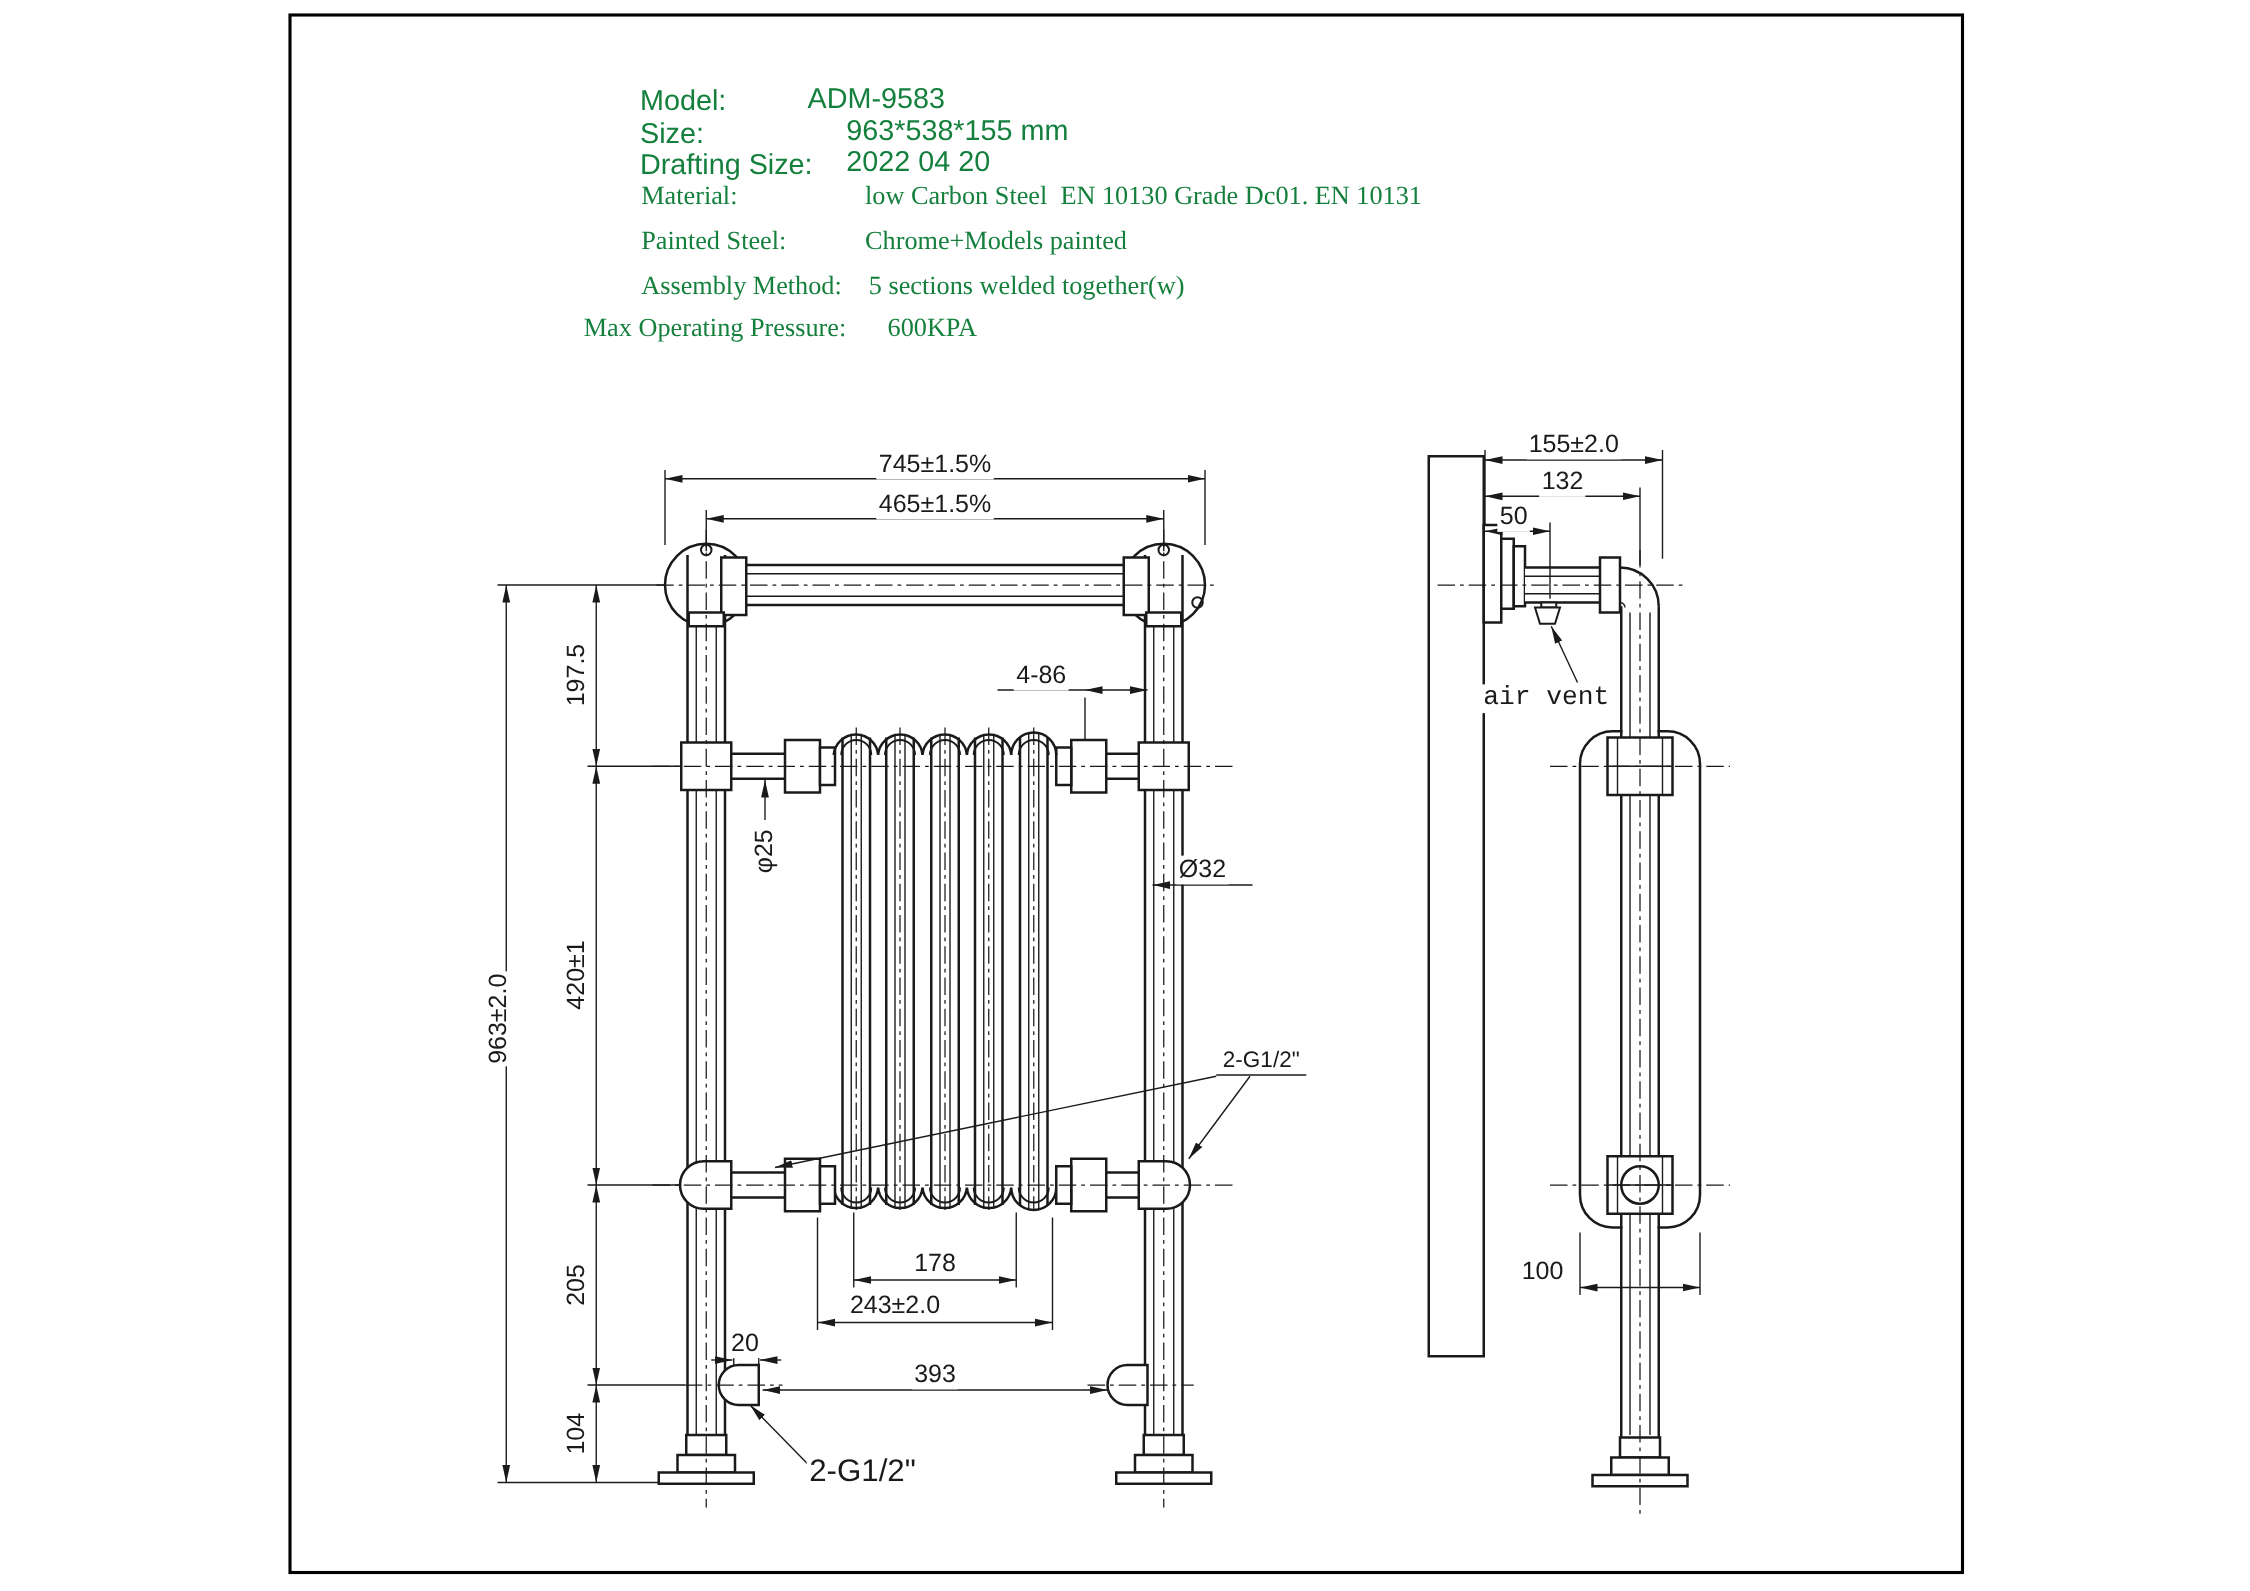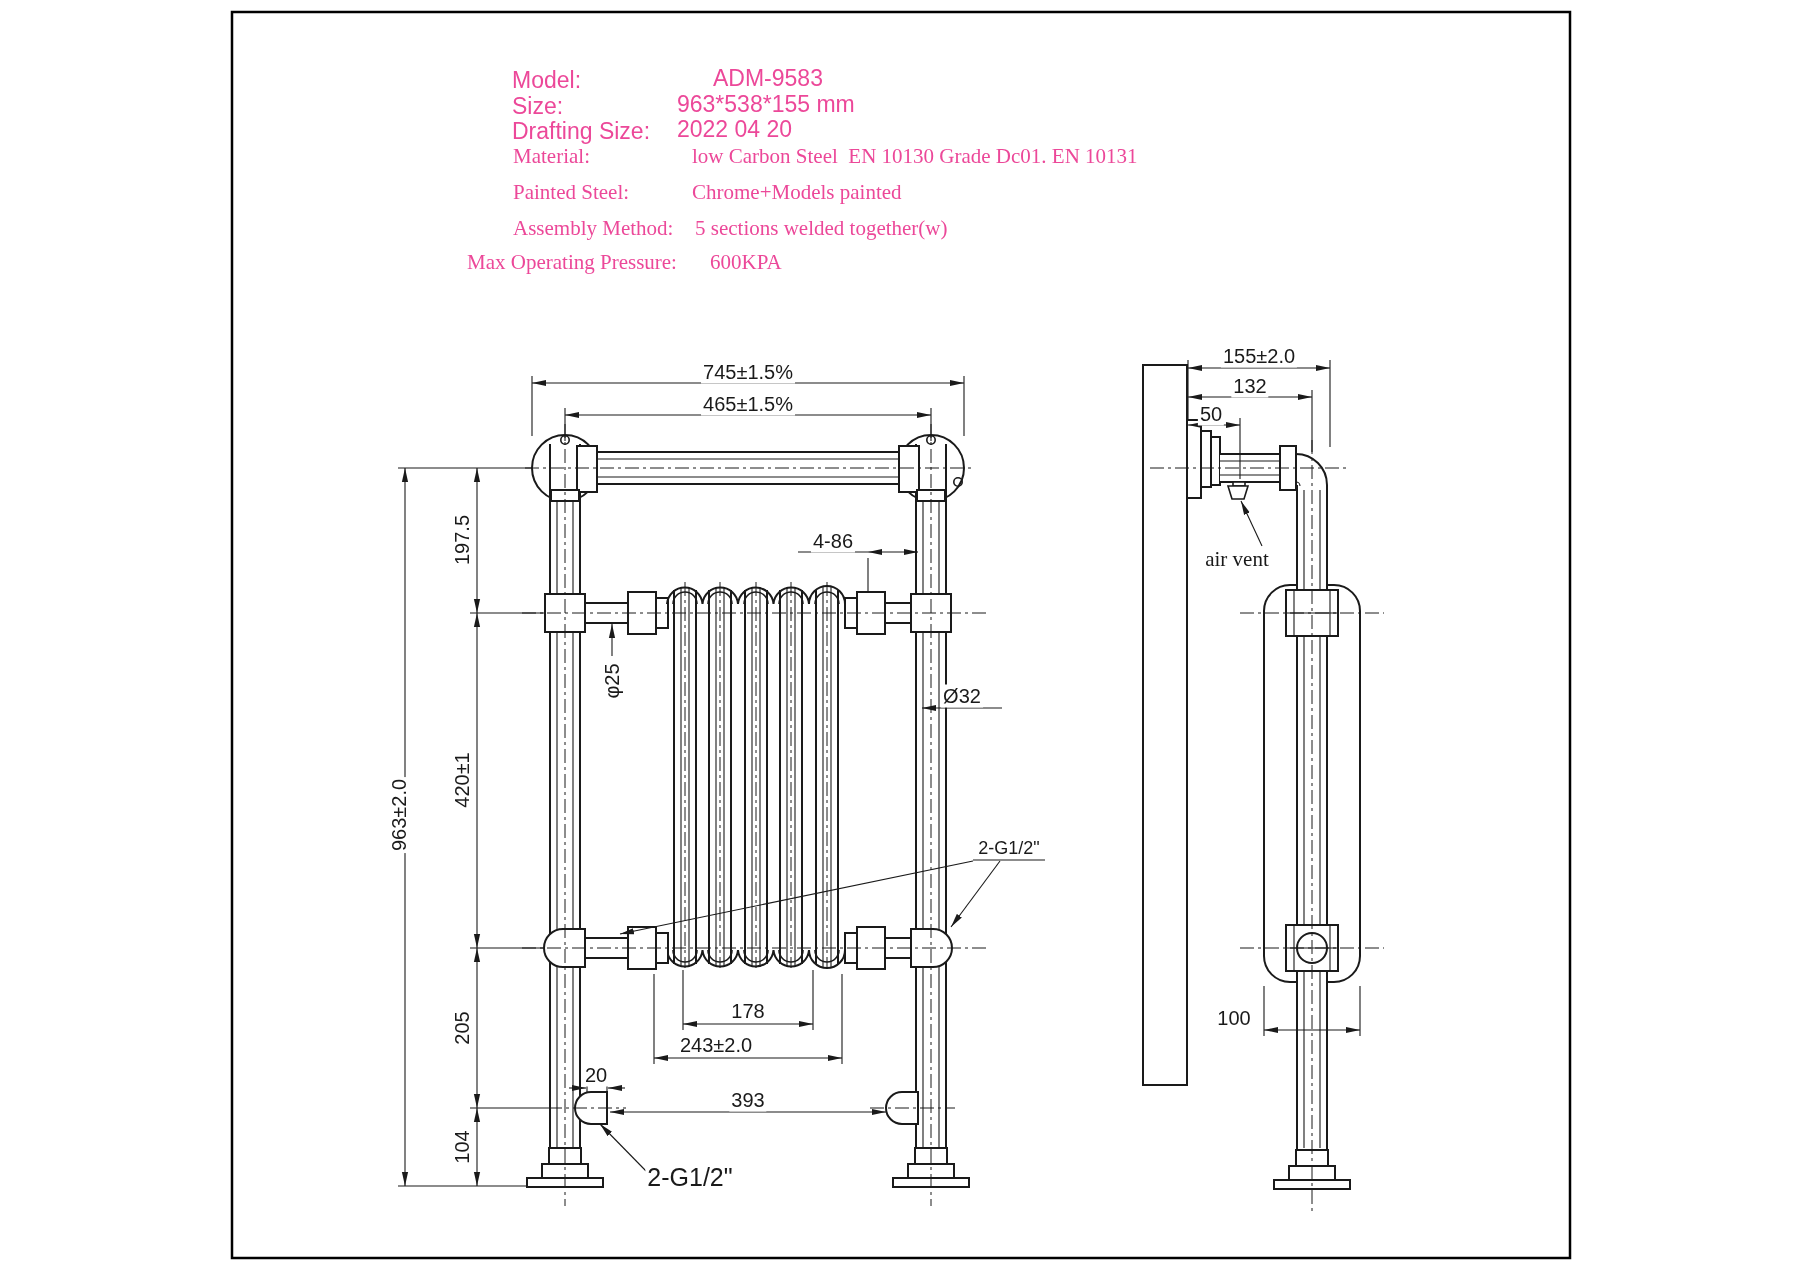--- a/index.html
+++ b/index.html
@@ -5,28 +5,28 @@
   html,body{margin:0;padding:0;background:#fff;}
   #page{position:relative;width:1800px;height:1273px;background:#fff;overflow:hidden;
         font-family:"Liberation Sans",sans-serif;color:#1a1a1a;}
   #draw{position:absolute;left:0;top:0;}
   svg *{vector-effect:none;}
   .ln{stroke:#1a1a1a;stroke-width:2;fill:none;}
   .md{stroke:#1a1a1a;stroke-width:1.6;fill:none;}
   .tn{stroke:#1a1a1a;stroke-width:1.1;fill:none;}
   .wf{fill:#fff;}
   .cl{stroke:#1a1a1a;stroke-width:1;fill:none;stroke-dasharray:14 4 3 4;}
-  .hl{position:absolute;font-size:23px;line-height:1.1;white-space:pre;color:#ec4899;}
+  .hl{position:absolute;font-size:23px;line-height:1.1;white-space:pre;color:#15803d;}
   .hc{font-family:"Liberation Serif",serif;font-size:21px;text-align:right;}
   .dim{position:absolute;transform:translate(-50%,-50%);font-size:20px;white-space:nowrap;
        background:#fff;padding:0 2px;color:#1a1a1a;}
   .rot{transform:translate(-50%,-50%) rotate(-90deg);}
   .big{font-size:25px;}
   .sm{font-size:18px;}
-  .cad{font-family:Liberation Serif, serif;font-size:21px;}
+  .cad{font-family:Liberation Mono, monospace;font-size:21px;}
 </style>
 </head>
 <body>
 
 <div id="page">
 
 <svg id="draw" width="1800" height="1273" viewBox="0 0 1800 1273">
   <defs>
     <marker id="arr" viewBox="0 0 14 8" refX="14" refY="4" markerWidth="14" markerHeight="8" orient="auto-start-reverse" markerUnits="userSpaceOnUse">
       <path d="M0,0.9 L14,4 L0,7.1 Z" style="fill:#1a1a1a;stroke:none;"></path>
@@ -205,21 +205,21 @@
     <line x1="1188" y1="397" x2="1312" y2="397" class="tn" marker-start="url(#arr)" marker-end="url(#arr)"></line>
     <line x1="1188" y1="425" x2="1240" y2="425" class="tn" marker-start="url(#arr)" marker-end="url(#arr)"></line>
     <path d="M1264,986 V1036 M1360,986 V1036" class="tn"></path>
     <line x1="1264" y1="1030" x2="1360" y2="1030" class="tn" marker-start="url(#arr)" marker-end="url(#arr)"></line>
     <line x1="1262" y1="546" x2="1241" y2="501" class="tn" marker-end="url(#arr)"></line>
   </g>
 </svg>
 
   <div>
     <span class="hl" style="left:512px;top:68px">Model:</span>
-    <span class="hl" style="left:713px;top:66px">ADM-9583</span>
+    <span class="hl" style="left:646px;top:66px">ADM-9583</span>
     <span class="hl" style="left:512px;top:94px">Size:</span>
     <span class="hl" style="left:677px;top:92px">963*538*155 mm</span>
     <span class="hl" style="left:512px;top:119px">Drafting Size:</span>
     <span class="hl" style="left:677px;top:117px">2022 04 20</span>
     <span class="hl hc" style="left:513px;top:145px">Material:</span>
     <span class="hl hc" style="left:692px;top:145px">low Carbon Steel  EN 10130 Grade Dc01. EN 10131</span>
     <span class="hl hc" style="left:513px;top:181px">Painted Steel:</span>
     <span class="hl hc" style="left:692px;top:181px">Chrome+Models painted</span>
     <span class="hl hc" style="left:513px;top:217px">Assembly Method:</span>
     <span class="hl hc" style="left:695px;top:217px">5 sections welded together(w)</span>

